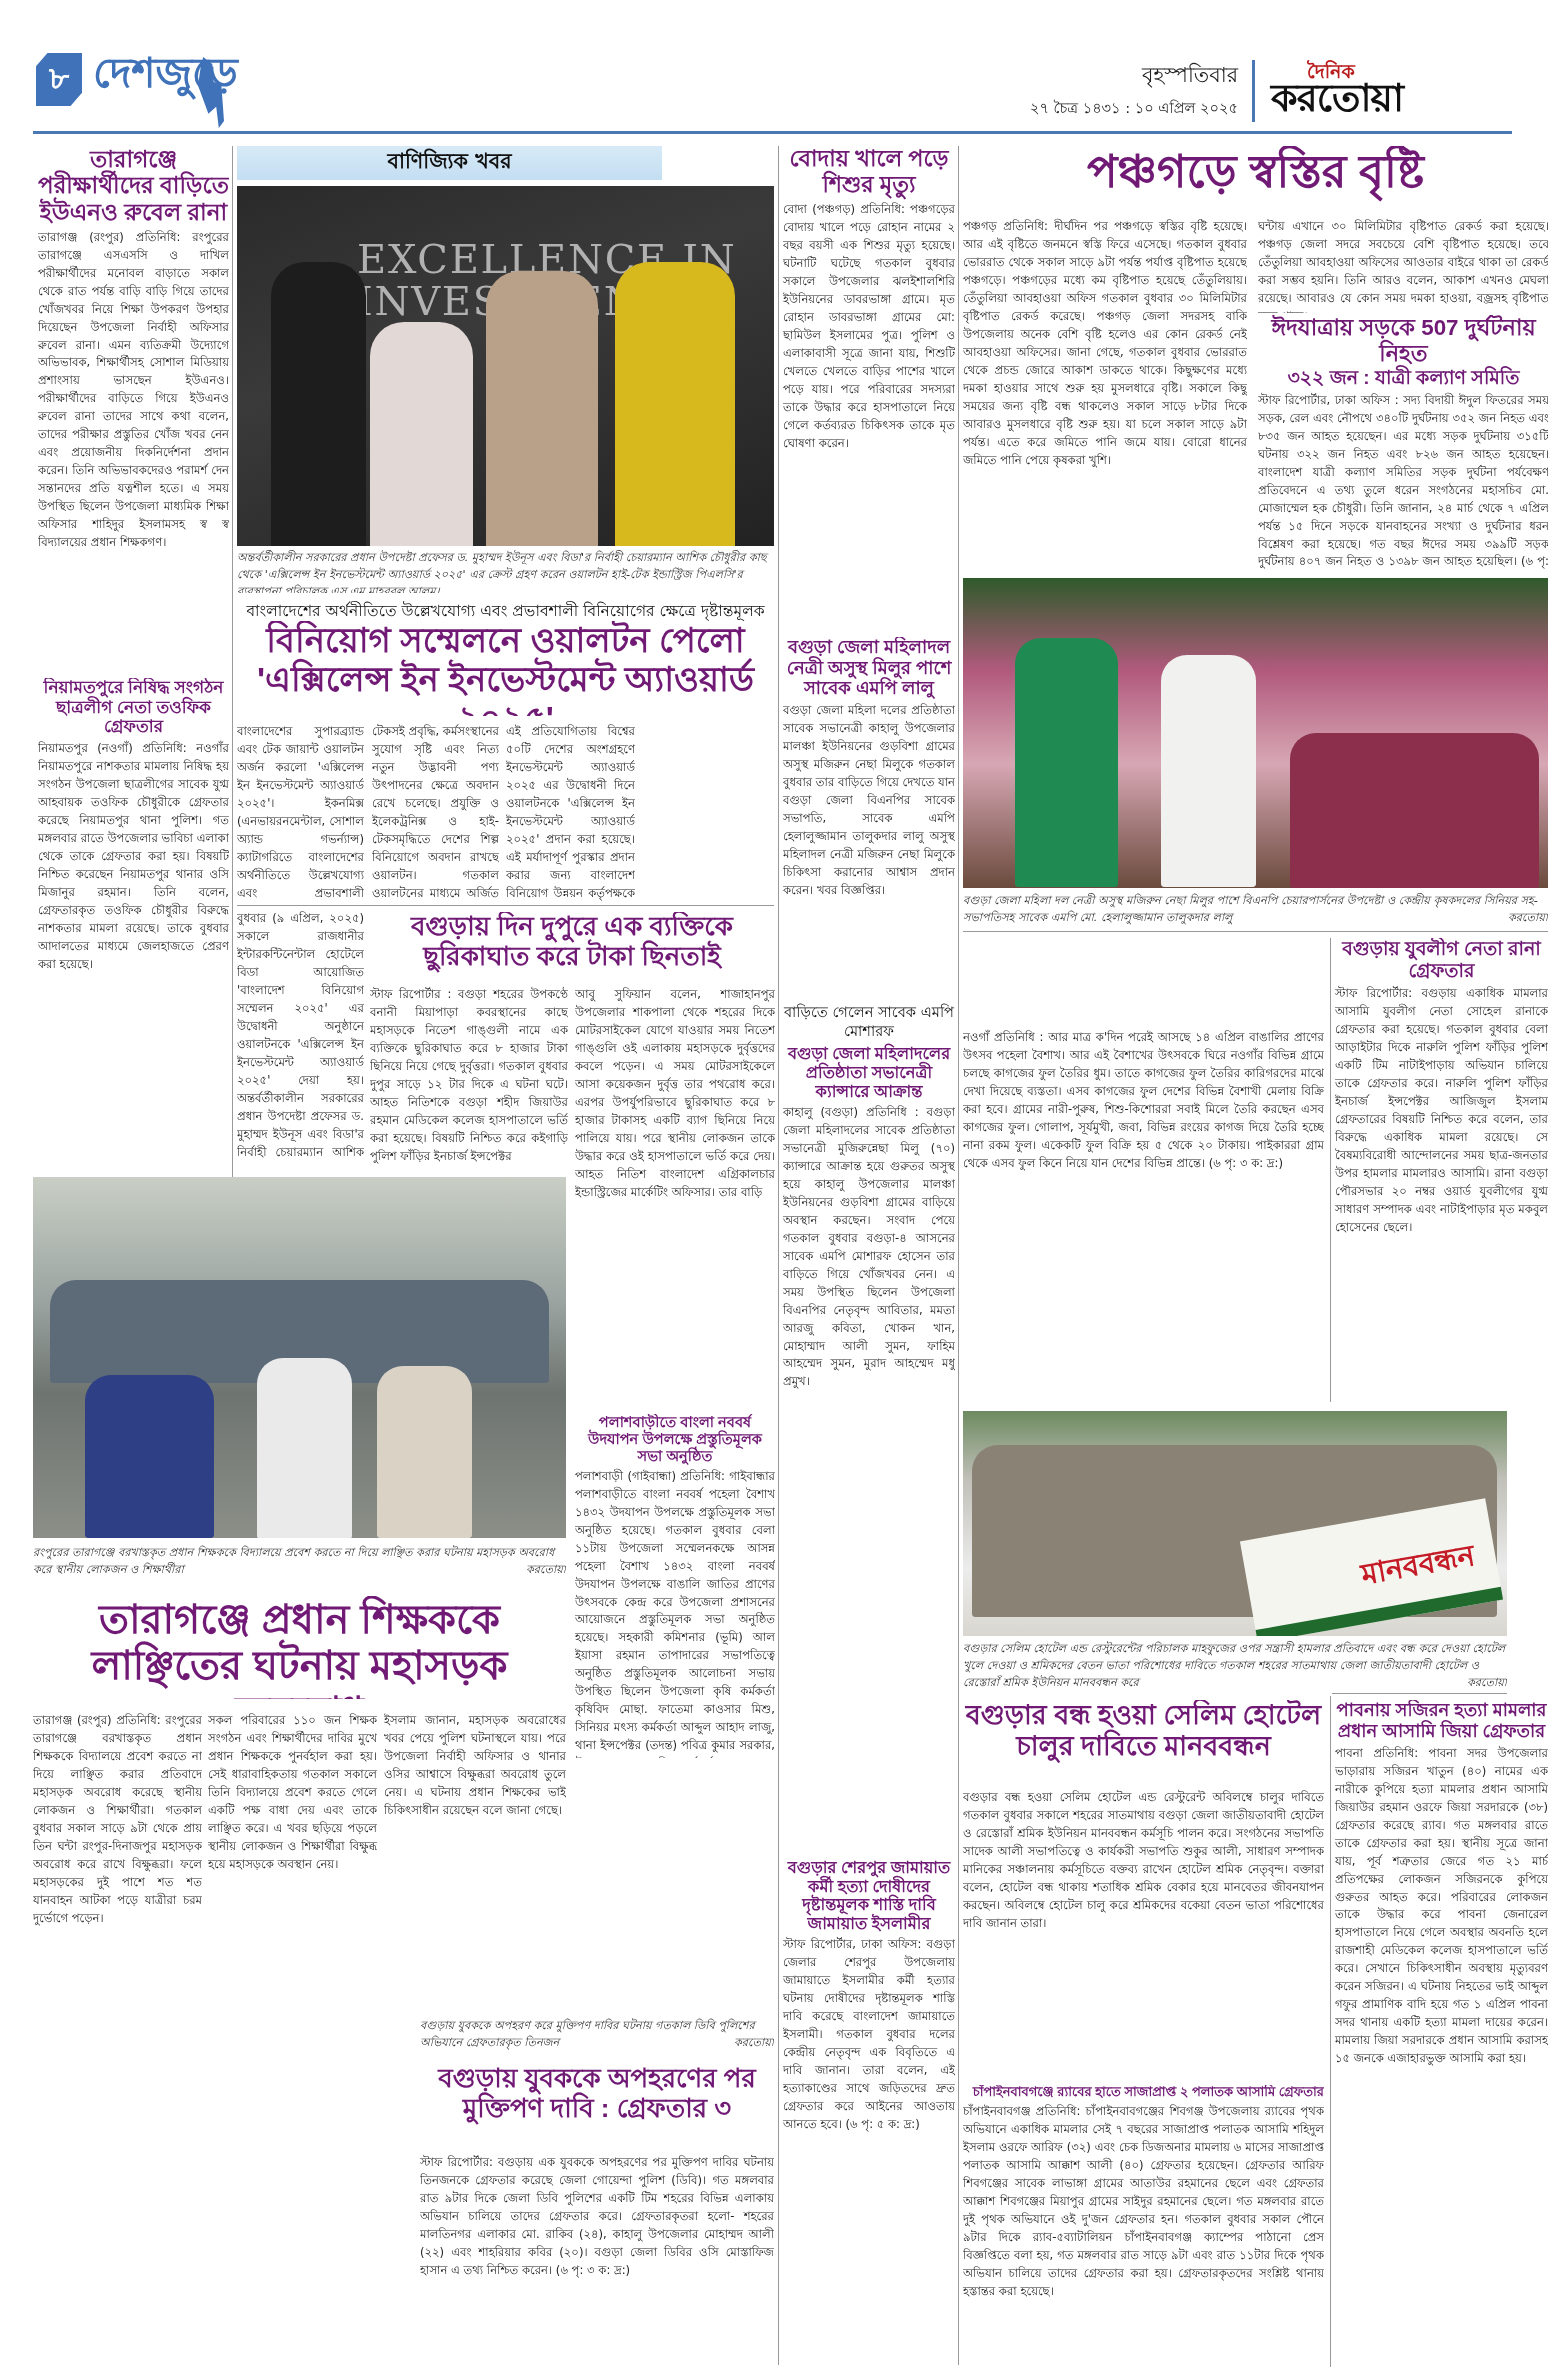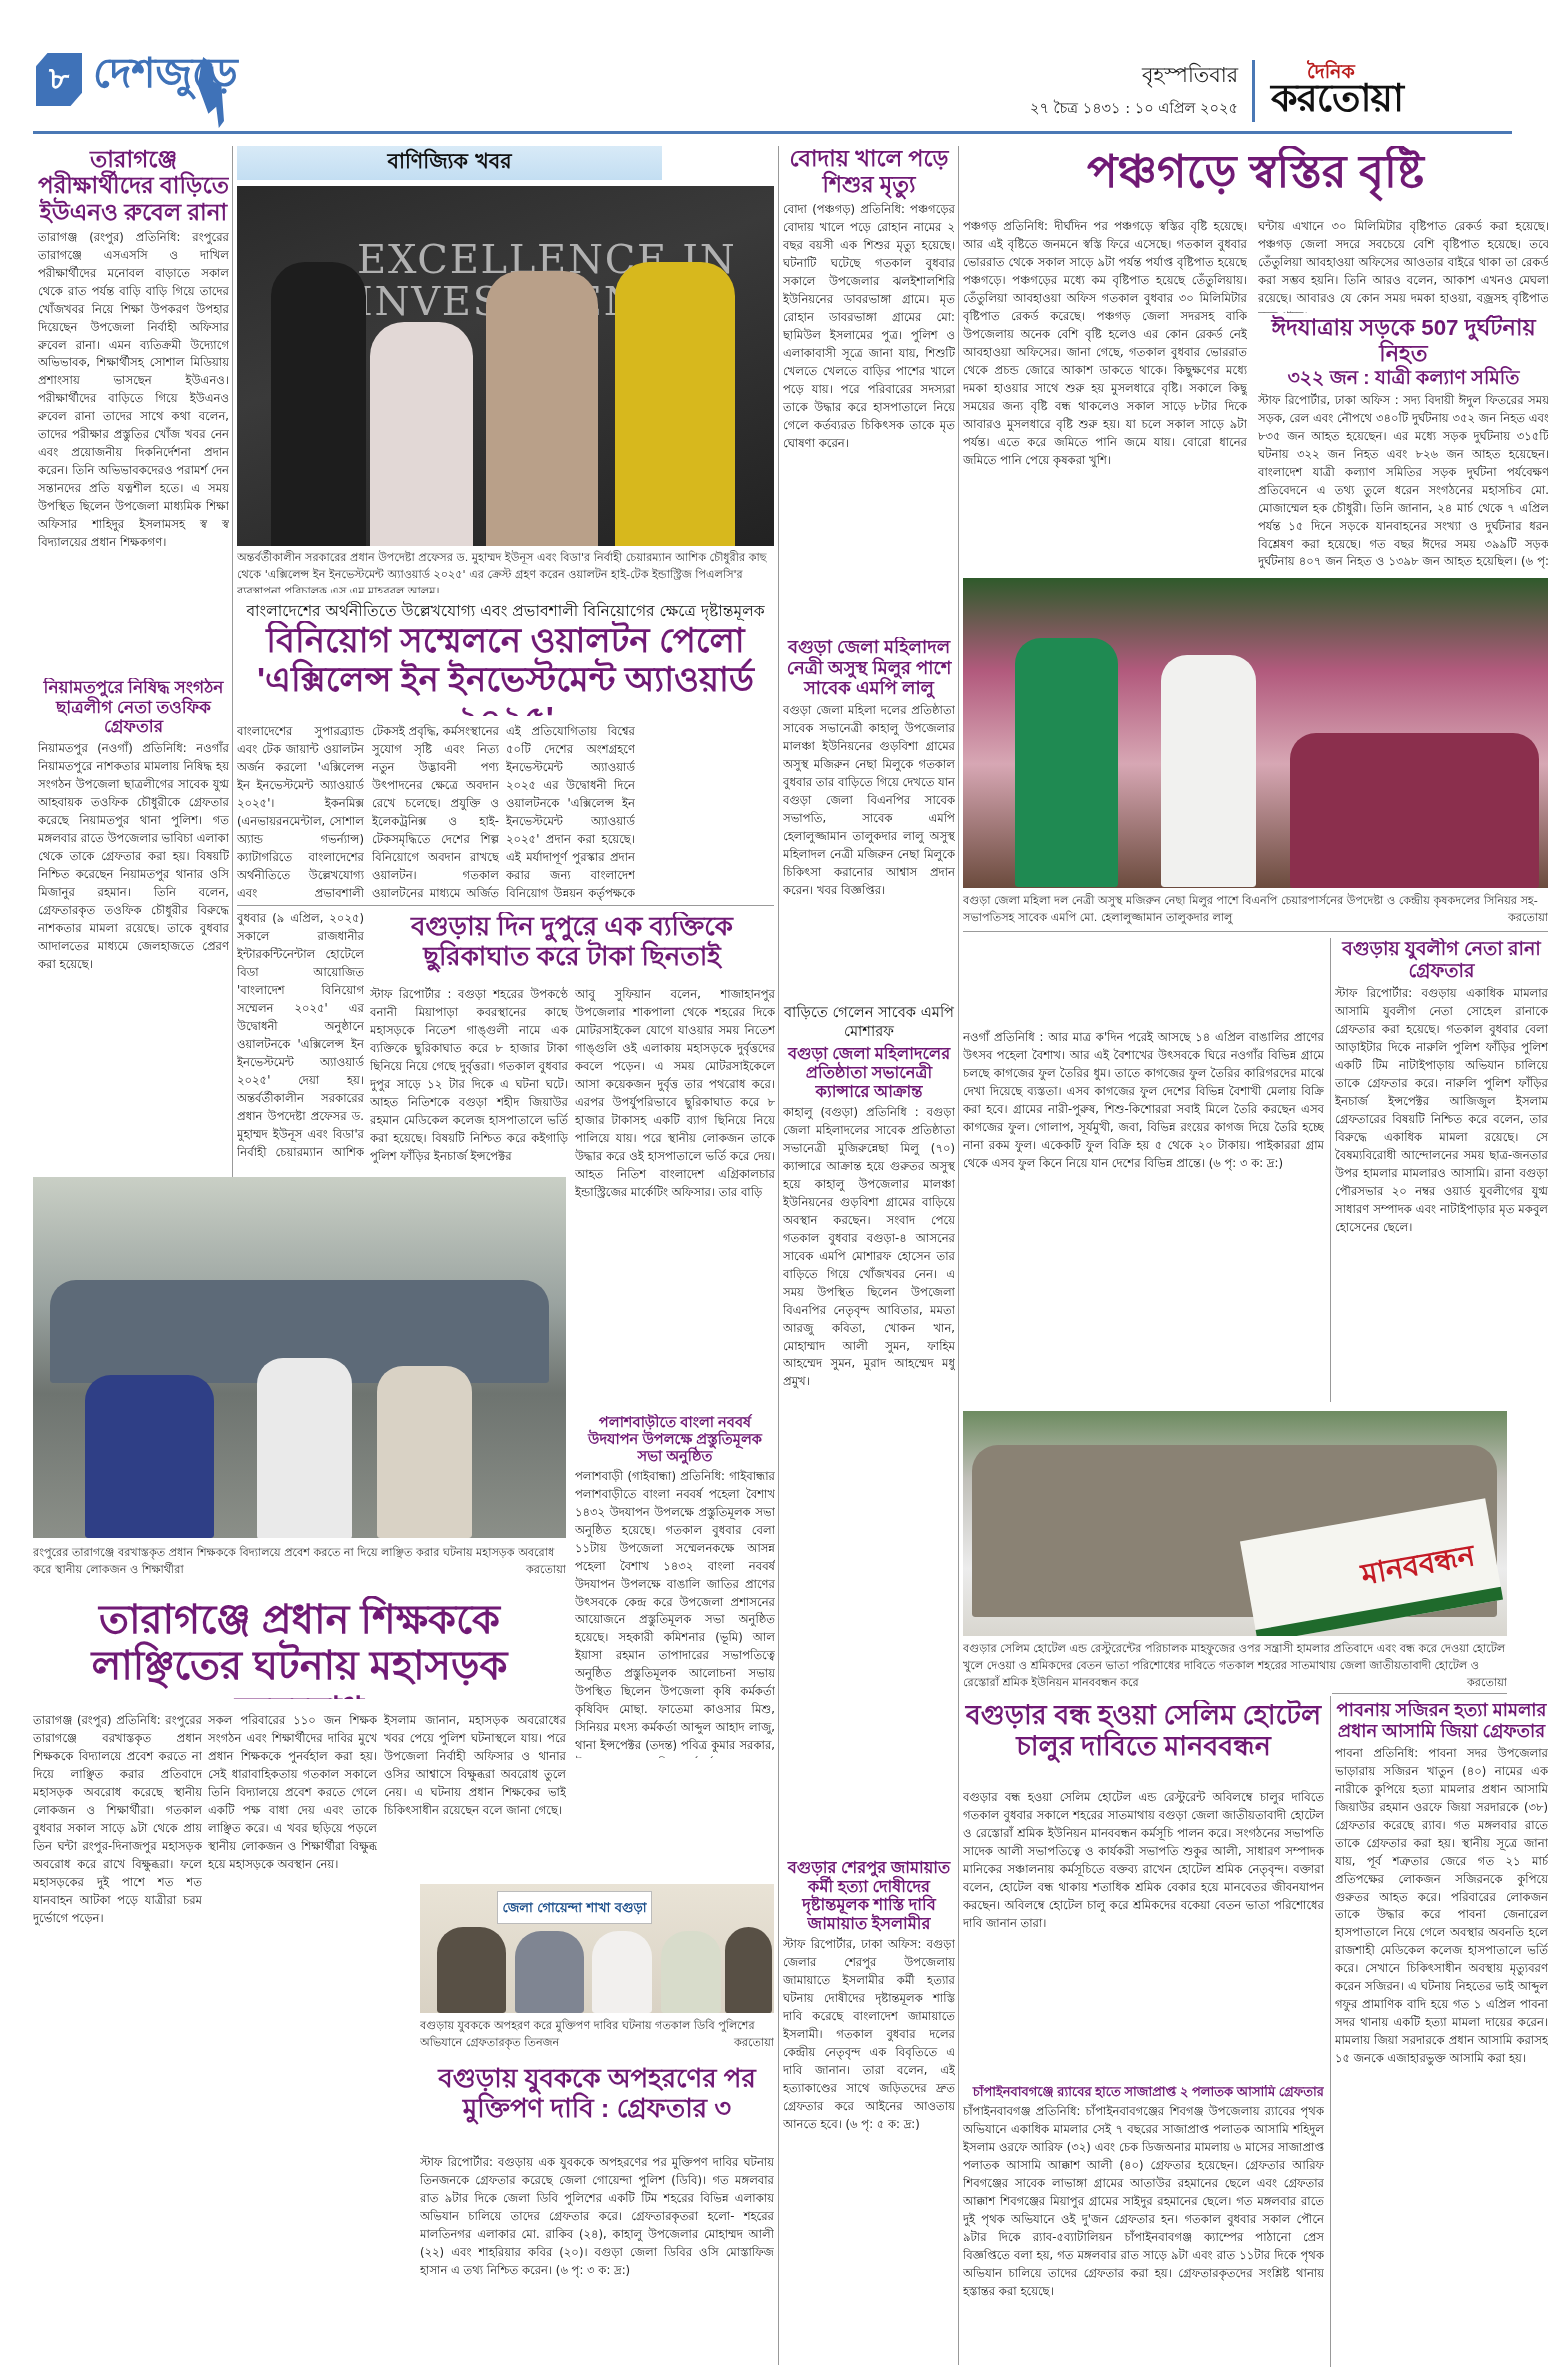--- a/index.html
+++ b/index.html
@@ -20,21 +20,21 @@
   .weekday { font-size: 20.6px; color: #222; }
   .datestr { font-size: 14.6px; color: #222; margin-top: 3.4px; }
   .vbar { position: absolute; left: 1252px; top: 60px; width: 3.4px; height: 62px; background: #4a78b5; }
   .brand-small { position: absolute; left: 1307px; top: 57px; font-size: 19px; font-weight: bold; color: #b91c1c; }
   .brand-big { position: absolute; left: 1271px; top: 79px; font-size: 38px; font-weight: 900; color: #111; line-height: 1; letter-spacing: -0.9px; }
 
   
   .art { position: absolute; overflow: hidden; }
   .hl { font-family: "Liberation Sans Narrow", "Liberation Sans", sans-serif; font-weight: bold; text-align: center; line-height: 1.15; color: #701a75; }
   .body { font-size: 11.6px; line-height: 1.55; text-align: justify; color: #222; }
-  .cap { font-size: 11.2px; line-height: 1.5; color: #333; }
+  .cap { font-size: 11.2px; line-height: 1.5; color: #333; font-style: italic; }
   .credit { float: right; font-size: 11.2px; color: #333; }
   .photo { position: absolute; overflow: hidden; }
   .vrule { position: absolute; width: 0.9px; background: #999; }
   .hrule { position: absolute; height: 0.9px; background: #999; }
 
   
   .banner { position: absolute; left: 237px; top: 146px; width: 425px; height: 34px;
     background: linear-gradient(#d8eaf7, #c3def2); display: flex; align-items: center; justify-content: center;
     font-size: 20.6px; font-weight: bold; color: #111; }
 
@@ -114,28 +114,20 @@
   <div class="art hl" style="left:33px; top:1596px; width:533px; height:103px; font-size:40px;">তারাগঞ্জে প্রধান শিক্ষককে লাঞ্ছিতের ঘটনায় মহাসড়ক অবরোধ</div>
   <div class="art body" style="left:33px; top:1712px; width:169px; height:654px;">তারাগঞ্জ (রংপুর) প্রতিনিধি: রংপুরের তারাগঞ্জে বরখাস্তকৃত প্রধান শিক্ষককে বিদ্যালয়ে প্রবেশ করতে না দিয়ে লাঞ্ছিত করার প্রতিবাদে মহাসড়ক অবরোধ করেছে স্থানীয় লোকজন ও শিক্ষার্থীরা। গতকাল বুধবার সকাল সাড়ে ৯টা থেকে প্রায় তিন ঘন্টা রংপুর-দিনাজপুর মহাসড়ক অবরোধ করে রাখে বিক্ষুব্ধরা। ফলে মহাসড়কের দুই পাশে শত শত যানবাহন আটকা পড়ে যাত্রীরা চরম দুর্ভোগে পড়েন।</div>
   <div class="art body" style="left:208px; top:1712px; width:169px; height:654px;">সকল পরিবারের ১১০ জন শিক্ষক সংগঠন এবং শিক্ষার্থীদের দাবির মুখে প্রধান শিক্ষককে পুনর্বহাল করা হয়। সেই ধারাবাহিকতায় গতকাল সকালে তিনি বিদ্যালয়ে প্রবেশ করতে গেলে একটি পক্ষ বাধা দেয় এবং তাকে লাঞ্ছিত করে। এ খবর ছড়িয়ে পড়লে স্থানীয় লোকজন ও শিক্ষার্থীরা বিক্ষুব্ধ হয়ে মহাসড়কে অবস্থান নেয়।</div>
   <div class="art body" style="left:384px; top:1712px; width:182px; height:172px;">ইসলাম জানান, মহাসড়ক অবরোধের খবর পেয়ে পুলিশ ঘটনাস্থলে যায়। পরে উপজেলা নির্বাহী অফিসার ও থানার ওসির আশ্বাসে বিক্ষুব্ধরা অবরোধ তুলে নেয়। এ ঘটনায় প্রধান শিক্ষকের ভাই চিকিৎসাধীন রয়েছেন বলে জানা গেছে।</div>
 
   <div class="art" style="left:575px; top:1390px; width:200px; height:344px;margin-top:24px;">
     <div class="hl" style="font-size:14.6px;">পলাশবাড়ীতে বাংলা নববর্ষ উদযাপন উপলক্ষে প্রস্তুতিমূলক সভা অনুষ্ঠিত</div>
     <div class="body" style="margin-top:3.4px;">পলাশবাড়ী (গাইবান্ধা) প্রতিনিধি: গাইবান্ধার পলাশবাড়ীতে বাংলা নববর্ষ পহেলা বৈশাখ ১৪৩২ উদযাপন উপলক্ষে প্রস্তুতিমূলক সভা অনুষ্ঠিত হয়েছে। গতকাল বুধবার বেলা ১১টায় উপজেলা সম্মেলনকক্ষে আসন্ন পহেলা বৈশাখ ১৪৩২ বাংলা নববর্ষ উদযাপন উপলক্ষে বাঙালি জাতির প্রাণের উৎসবকে কেন্দ্র করে উপজেলা প্রশাসনের আয়োজনে প্রস্তুতিমূলক সভা অনুষ্ঠিত হয়েছে। সহকারী কমিশনার (ভূমি) আল ইয়াসা রহমান তাপাদারের সভাপতিত্বে অনুষ্ঠিত প্রস্তুতিমূলক আলোচনা সভায় উপস্থিত ছিলেন উপজেলা কৃষি কর্মকর্তা কৃষিবিদ মোছা. ফাতেমা কাওসার মিশু, সিনিয়র মৎস্য কর্মকর্তা আব্দুল আহাদ লাজু, থানা ইন্সপেক্টর (তদন্ত) পবিত্র কুমার সরকার, উপজেলা একাডেমিক কর্মকর্তা মো. আবুল হোসেন প্রমুখ।</div>
   </div>
 
-  <div class="photo ph-db" style="left:420px; top:1884px; width:354px; height:129px;">
-    <div class="db-sign">জেলা গোয়েন্দা শাখা বগুড়া</div>
-    <div class="crowd" style="left:17px; top:43px; width:69px; height:86px; background:#585045;"></div>
-    <div class="crowd" style="left:95px; top:47px; width:69px; height:82px; background:#7f8592;"></div>
-    <div class="crowd" style="left:172px; top:47px; width:60px; height:82px; background:#f2f0ee;"></div>
-    <div class="crowd" style="left:241px; top:47px; width:60px; height:82px; background:#d8dccb;"></div>
-    <div class="crowd" style="left:305px; top:43px; width:47px; height:86px; background:#585045;"></div>
-  </div>
   <div class="art cap" style="left:420px; top:2018px; width:354px; height:38px;">
     <span>বগুড়ায় যুবককে অপহরণ করে মুক্তিপণ দাবির ঘটনায় গতকাল ডিবি পুলিশের অভিযানে গ্রেফতারকৃত তিনজন</span>
     <span class="credit">করতোয়া</span>
   </div>
   <div class="art hl" style="left:420px; top:2064px; width:354px; height:86px; font-size:26px;">বগুড়ায় যুবককে অপহরণের পর মুক্তিপণ দাবি : গ্রেফতার ৩</div>
   <div class="art body" style="left:420px; top:2154px; width:354px; height:215px;">স্টাফ রিপোর্টার: বগুড়ায় এক যুবককে অপহরণের পর মুক্তিপণ দাবির ঘটনায় তিনজনকে গ্রেফতার করেছে জেলা গোয়েন্দা পুলিশ (ডিবি)। গত মঙ্গলবার রাত ৯টার দিকে জেলা ডিবি পুলিশের একটি টিম শহরের বিভিন্ন এলাকায় অভিযান চালিয়ে তাদের গ্রেফতার করে। গ্রেফতারকৃতরা হলো- শহরের মালতিনগর এলাকার মো. রাকিব (২৪), কাহালু উপজেলার মোহাম্মদ আলী (২২) এবং শাহরিয়ার কবির (২০)। বগুড়া জেলা ডিবির ওসি মোস্তাফিজ হাসান এ তথ্য নিশ্চিত করেন। (৬ পৃ: ৩ ক: দ্র:)</div>
 
   <div class="vrule" style="left:778px; top:146px; height:2219px;"></div>
   <div class="art" style="left:783px; top:146px; width:172px; height:482px;">
     <div class="hl" style="font-size:22.4px;">বোদায় খালে পড়ে শিশুর মৃত্যু</div>

